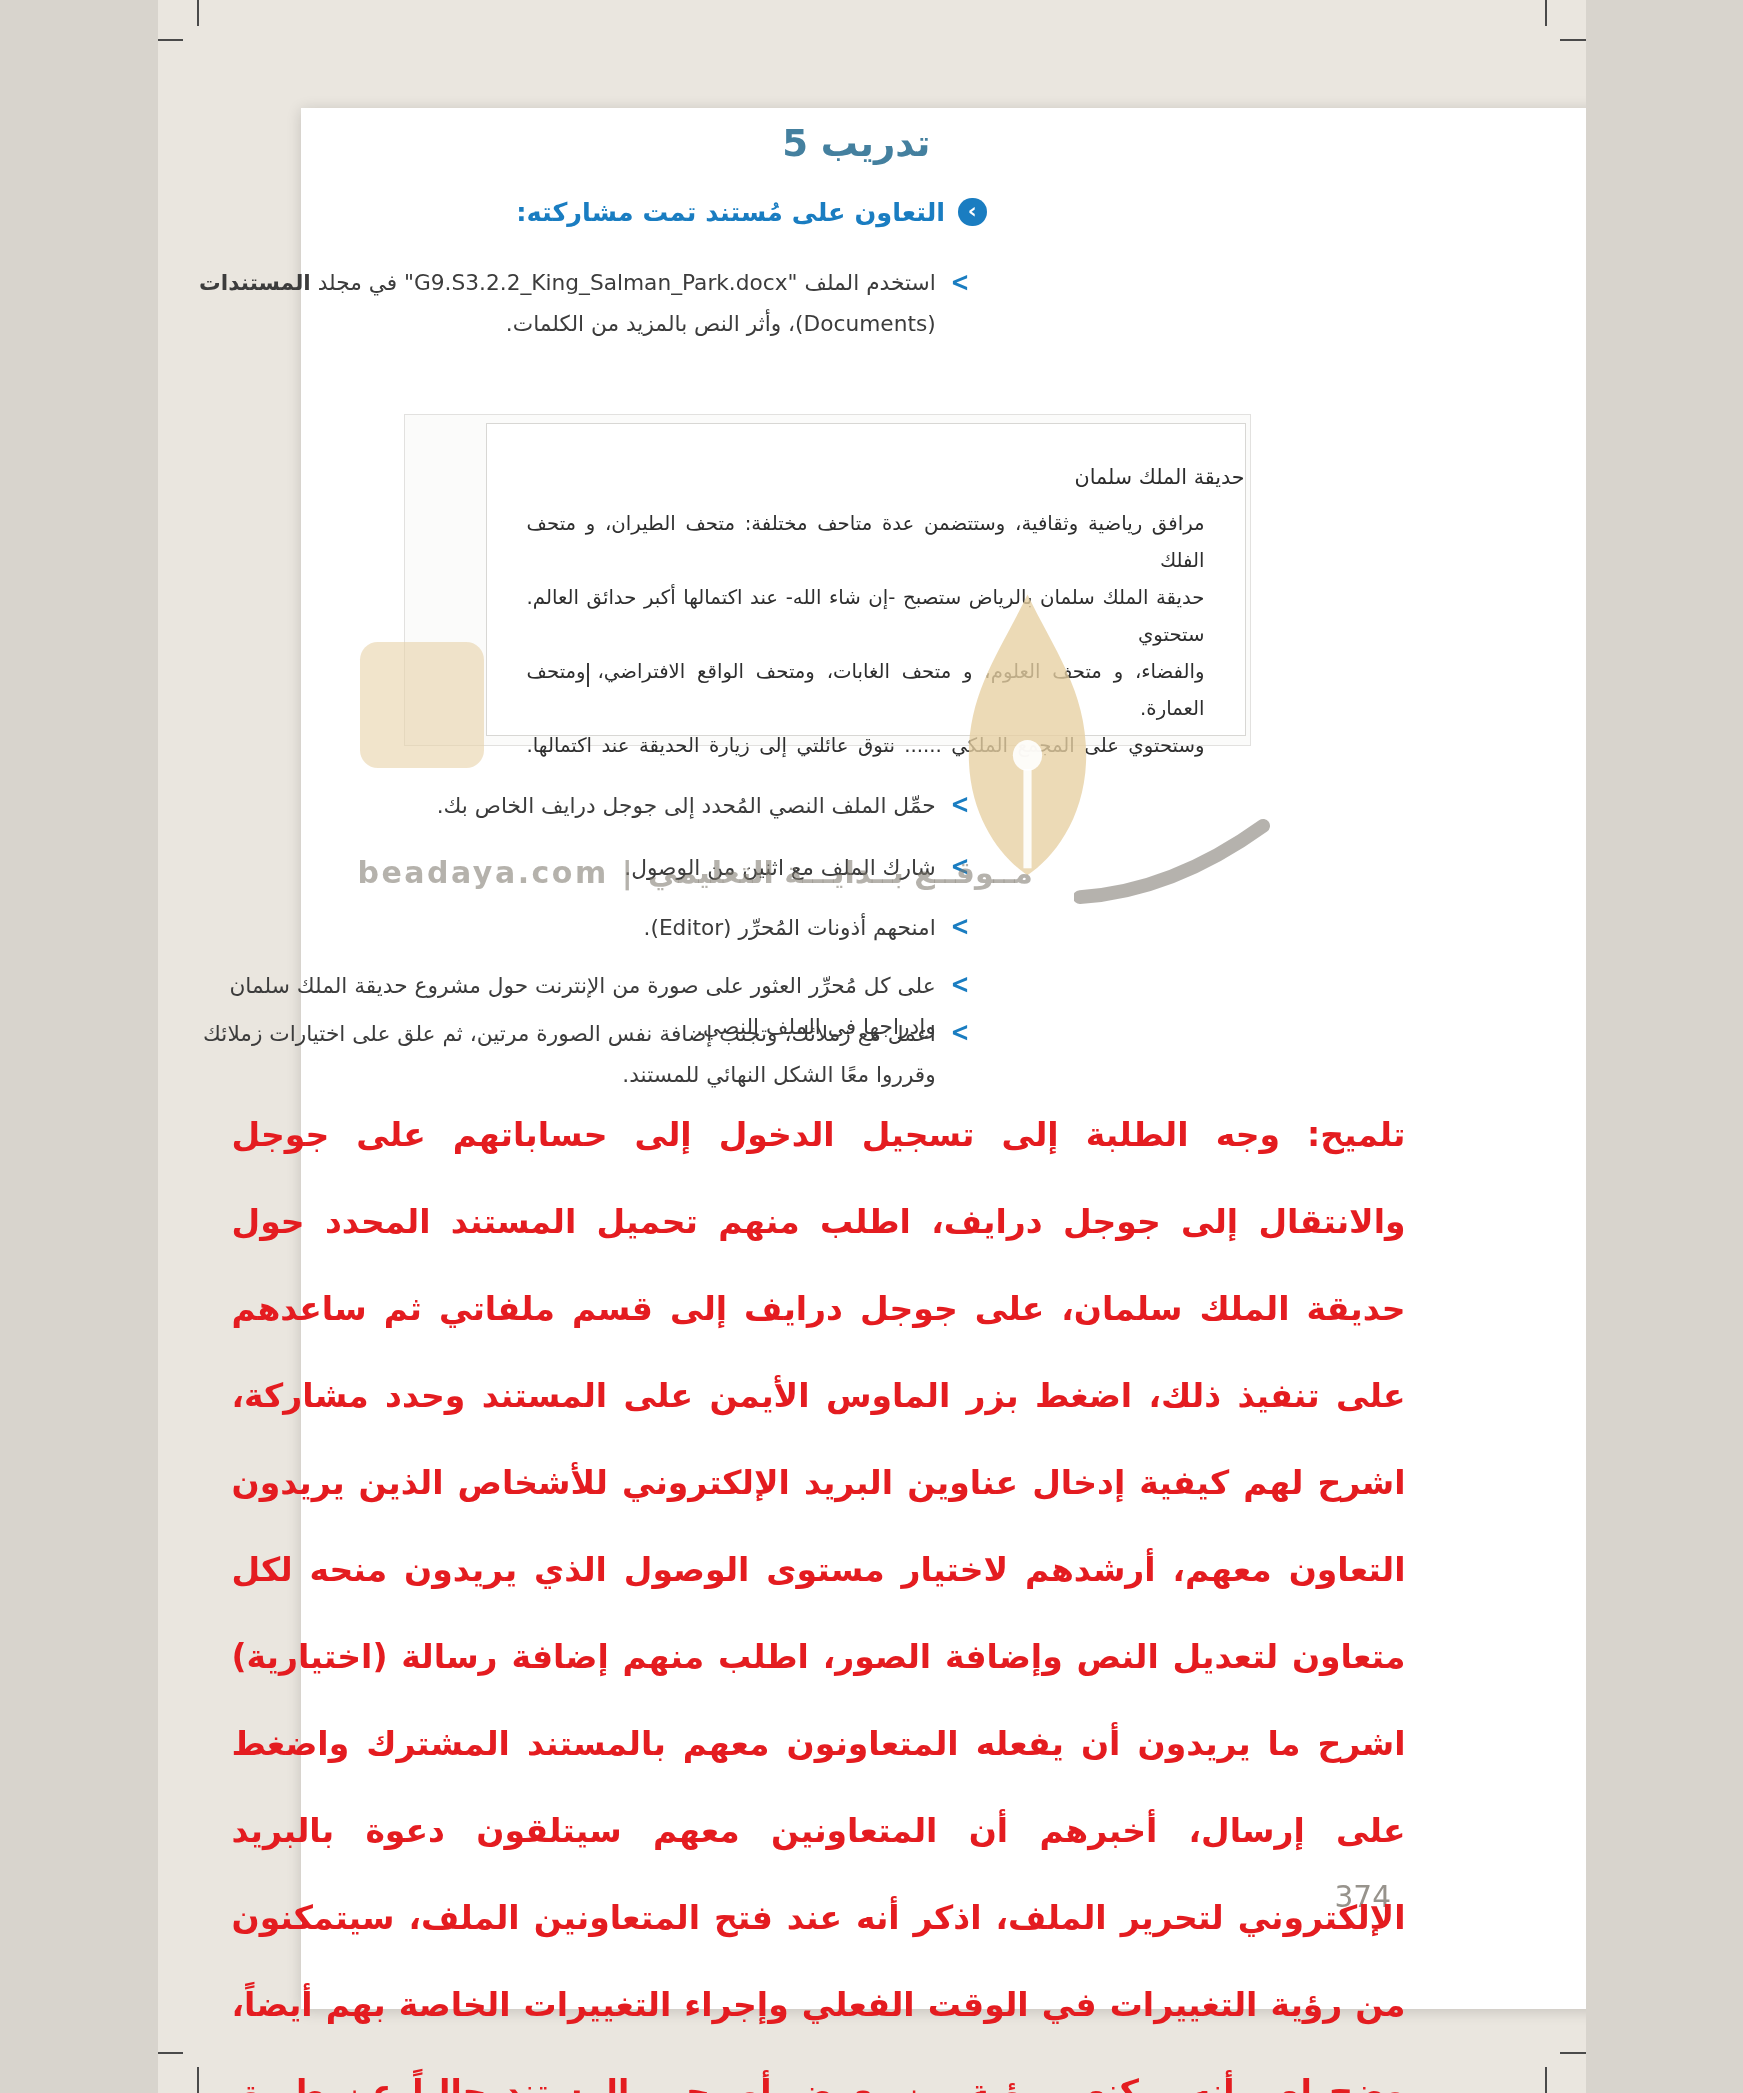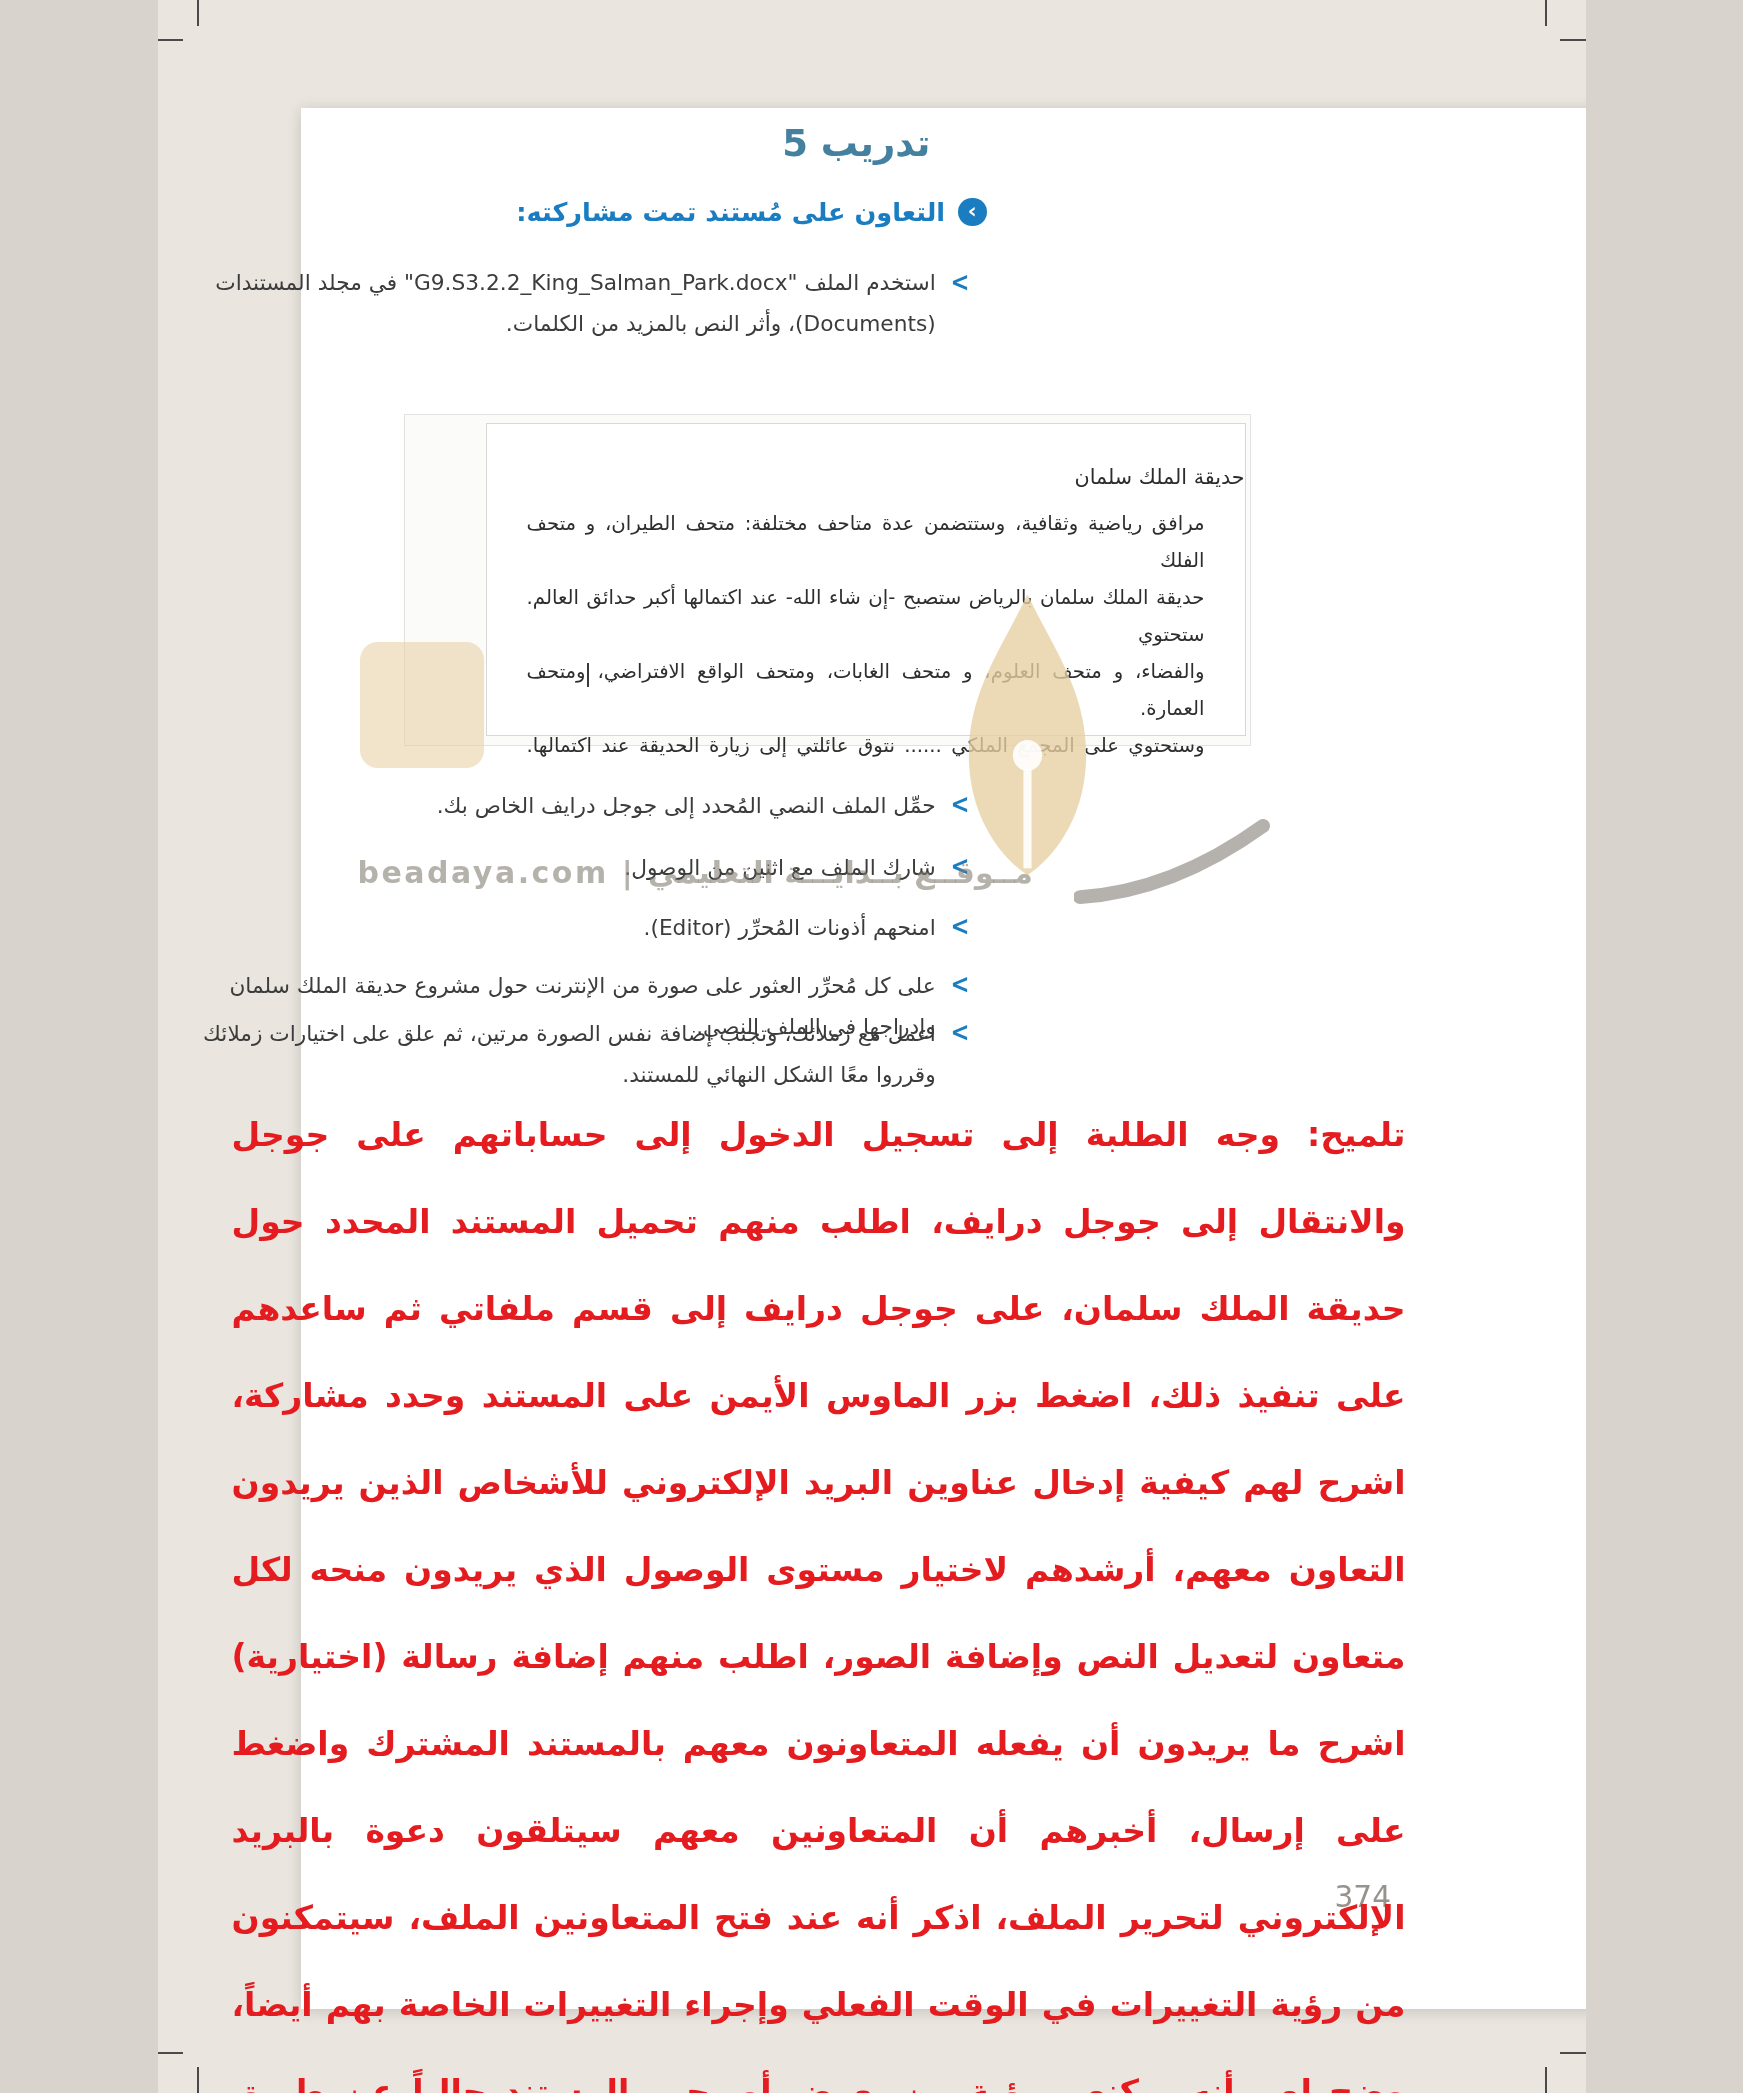--- a/index.html
+++ b/index.html
@@ -53,21 +53,21 @@
   .step-marker {
     direction:ltr; unicode-bidi:isolate;
     color:var(--accent_blue, #1a7dc1);
     font-size:22.7px; font-weight:bold; line-height:39px;
     transform:scaleY(1.2); flex:0 0 auto;
   }
   .step-text {
     max-width:882px; direction:rtl; text-align:right;
     font-size:21.7px; line-height:41px; color:var(--body_text, #3c3c3c);
   }
-  .step-text b { font-weight:normal;margin-top:12px; }
+  .step-text b { font-weight:bold;margin-top:12px; }
   .s1{top:262px;} .s2{top:785px;} .s3{top:847px;} .s4{top:907px;} .s5{top:965px;} .s6{top:1013px;}
 
   
   .doc-shot {
     position:absolute; left:246px; top:414px; width:847px; height:332px;
     background:#fbfbfa; border:1px solid #e2e1df;
   }
   .doc-page {
     position:absolute; left:81px; top:7.9px; right:3.9px; bottom:8.9px;
     background:#ffffff; border:1px solid #d8d7d4;

